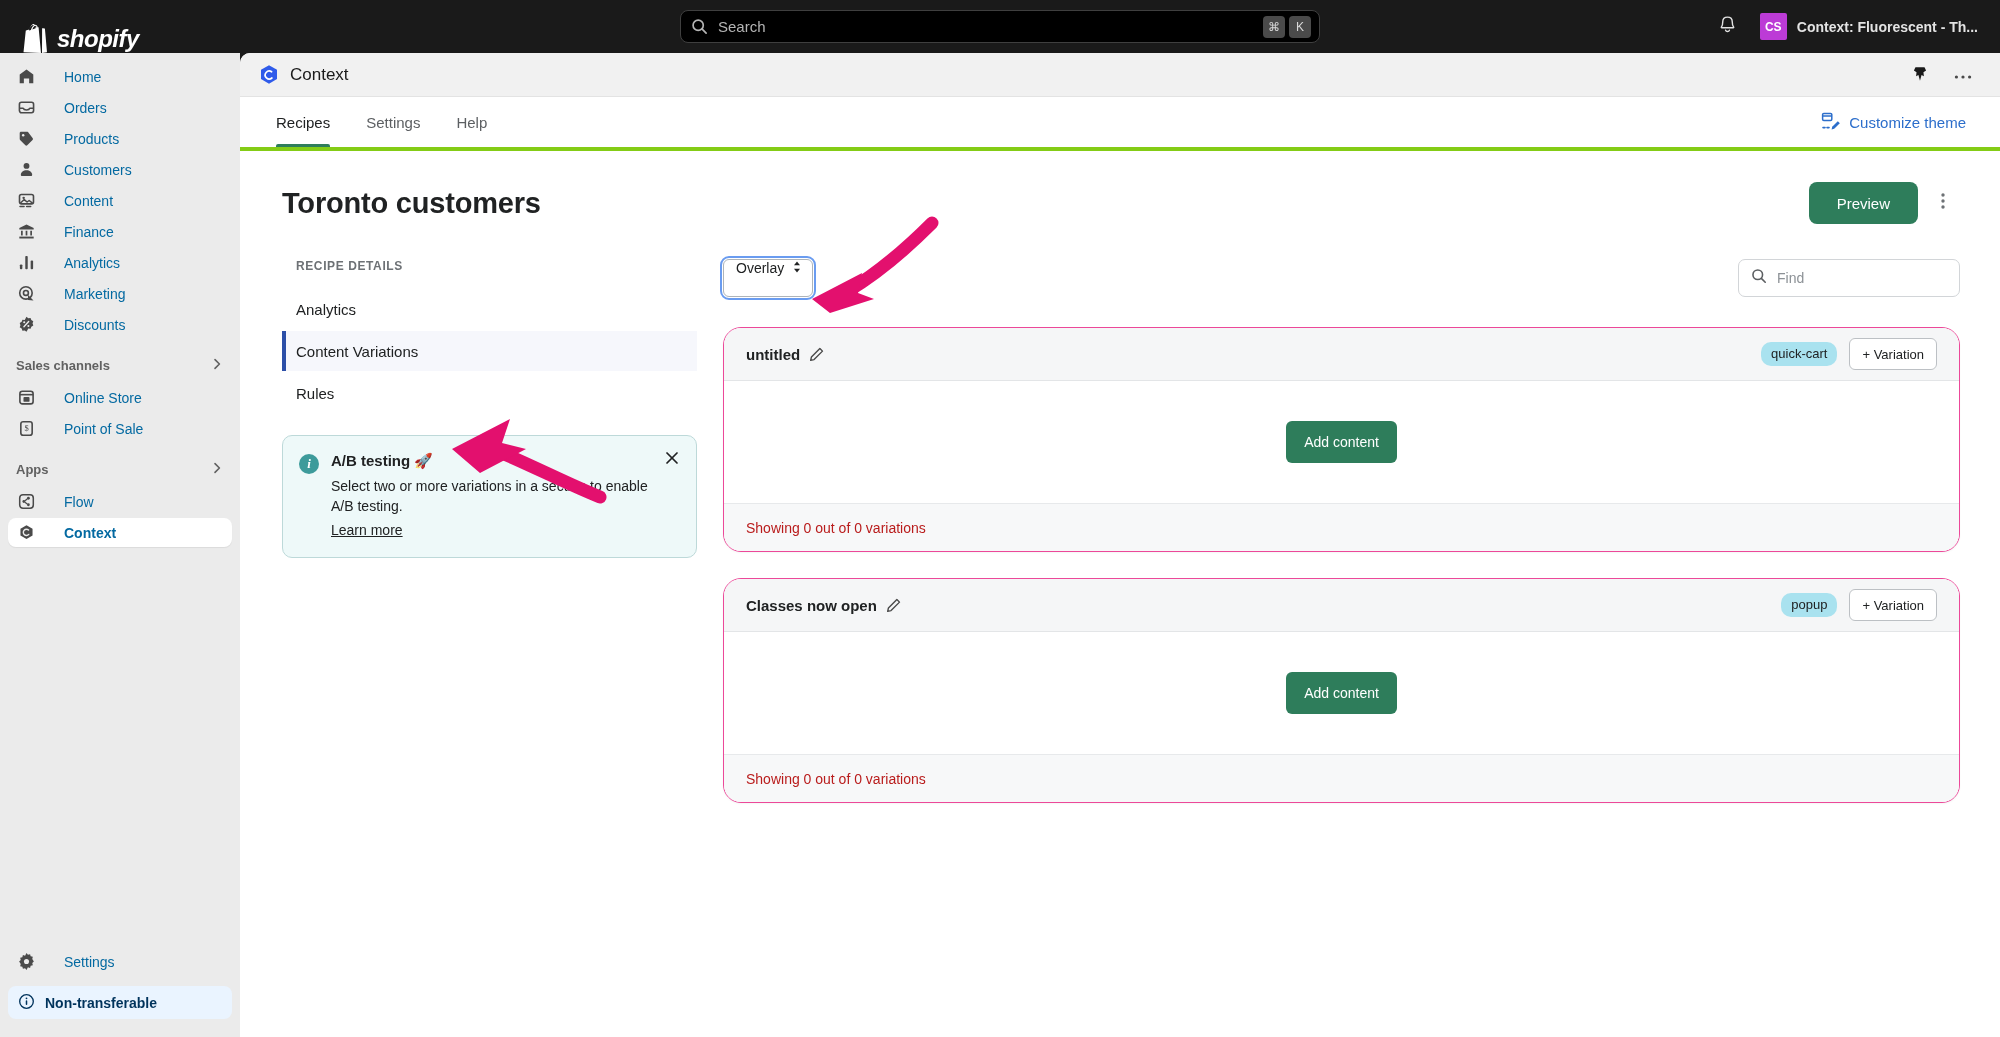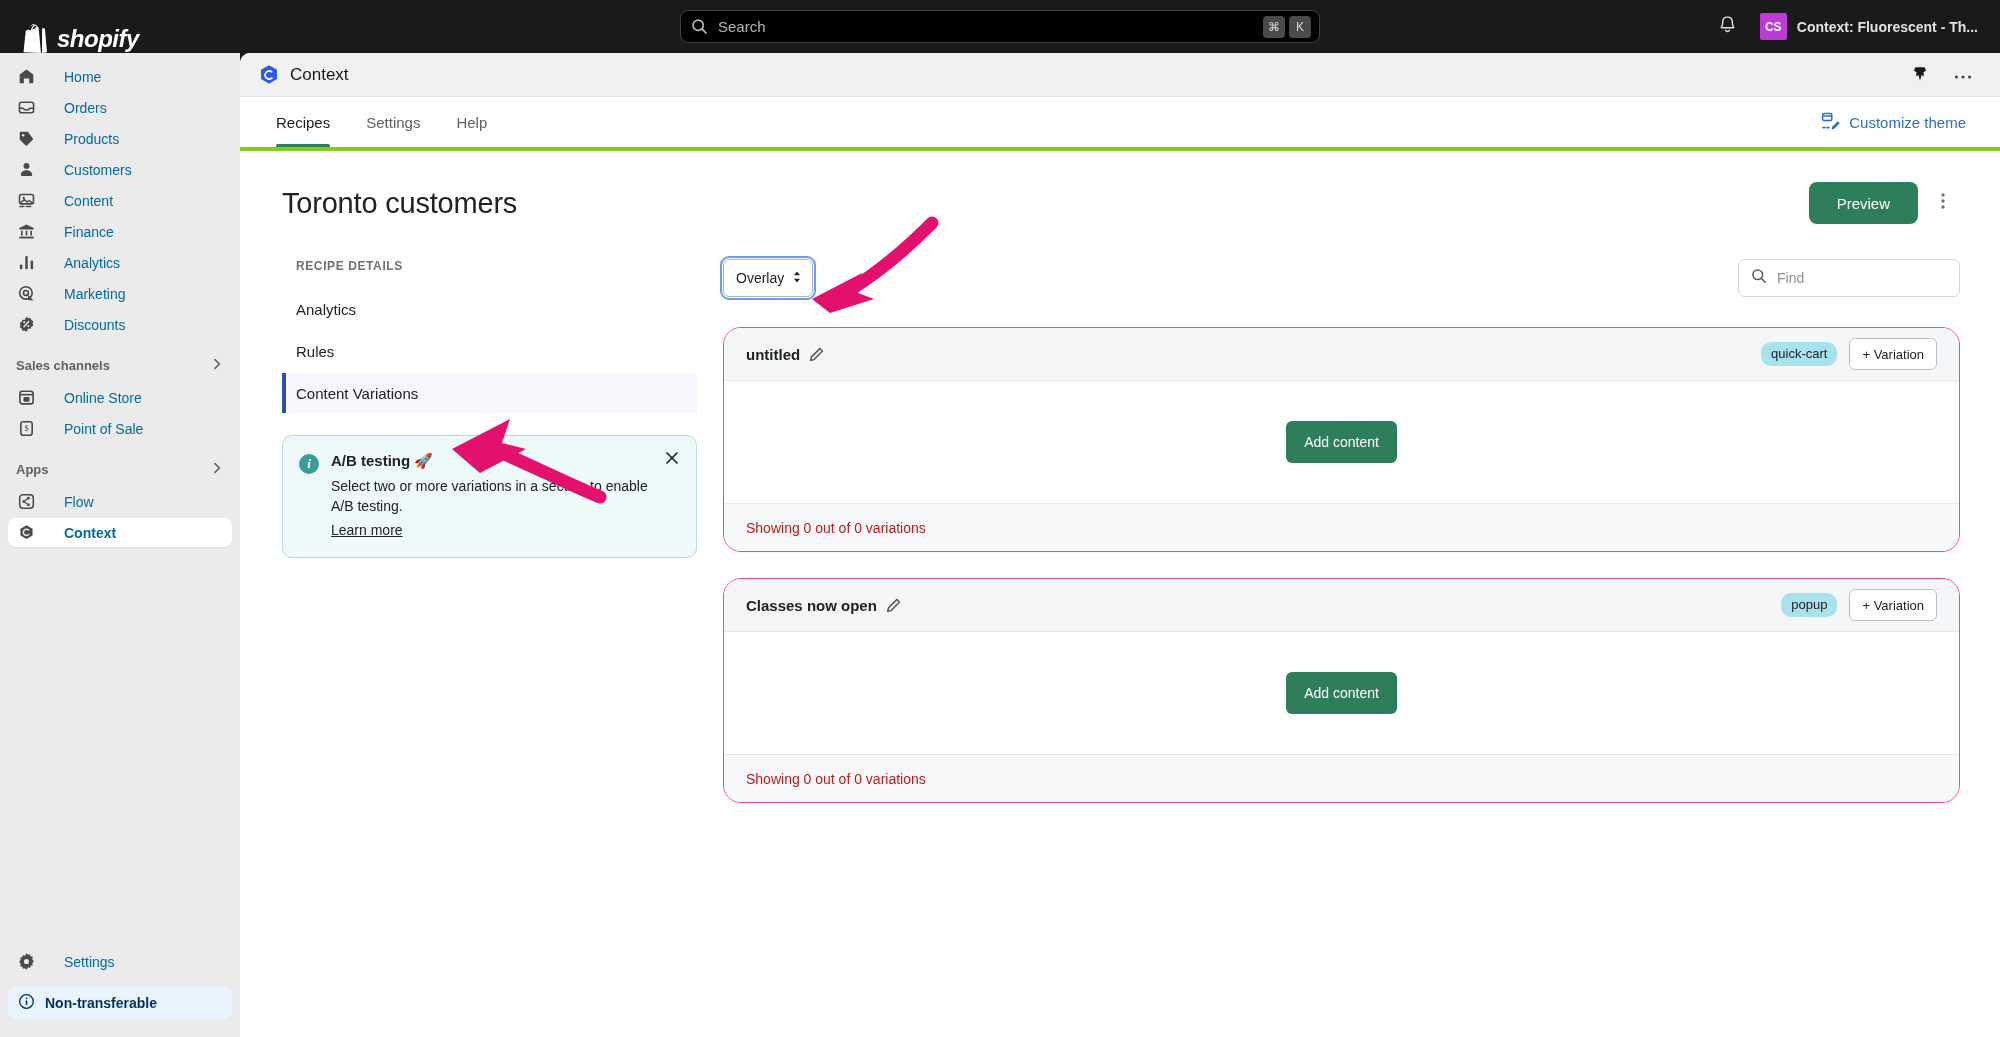--- a/index.html
+++ b/index.html
@@ -236,21 +236,21 @@
     padding: 24px 40px 0 42px;
   }
   .page-head {
     display: flex;
     align-items: center;
     height: 56px;
     margin-bottom: 28px;
   }
   .page-title {
     font-size: 29px;
-    font-weight: normal;
+    font-weight: bold;
     color: #202223;
     letter-spacing: -0.2px;
   }
   .page-head-actions {
     margin-left: auto;
     display: flex;
     align-items: center;
     gap: 8px;
   }
   .btn-primary {
@@ -363,21 +363,21 @@
   }
   .select-box {
     height: 38px;
     min-width: 88px;
     border: 1px solid #aeb4b9;
     border-radius: 6px;
     outline: 2px solid #6a9cf0;
     outline-offset: 1px;
     background: #fff;
     display: flex;
-    align-items: center;
+    align-items: flex-start;
     gap: 8px;
     padding: 0 10px 0 12px;
     font-size: 14px;
     color: #202223;
   }
   .find-box {
     margin-left: auto;
     width: 222px;
     height: 38px;
     border: 1px solid #d2d5d8;
@@ -782,25 +782,25 @@
     </div>
 
     <div class="cols">
 
       <div class="col-left">
         <div class="section-label">RECIPE DETAILS</div>
 
         <div class="detail-item">
           <span>Analytics</span>
         </div>
+        <div class="detail-item selected">
+          <span>Content Variations</span>
+        </div>
         <div class="detail-item">
           <span>Rules</span>
-        </div>
-        <div class="detail-item selected">
-          <span>Content Variations</span>
         </div>
 
         <div class="banner">
           <span class="banner-icon">i</span>
           <div class="banner-body">
             <div class="banner-title">A/B testing 🚀</div>
             <div class="banner-text">Select two or more variations in a section to enable A/B testing.</div>
             <a class="banner-link" href="#">Learn more</a>
           </div>
           <div class="banner-close">

